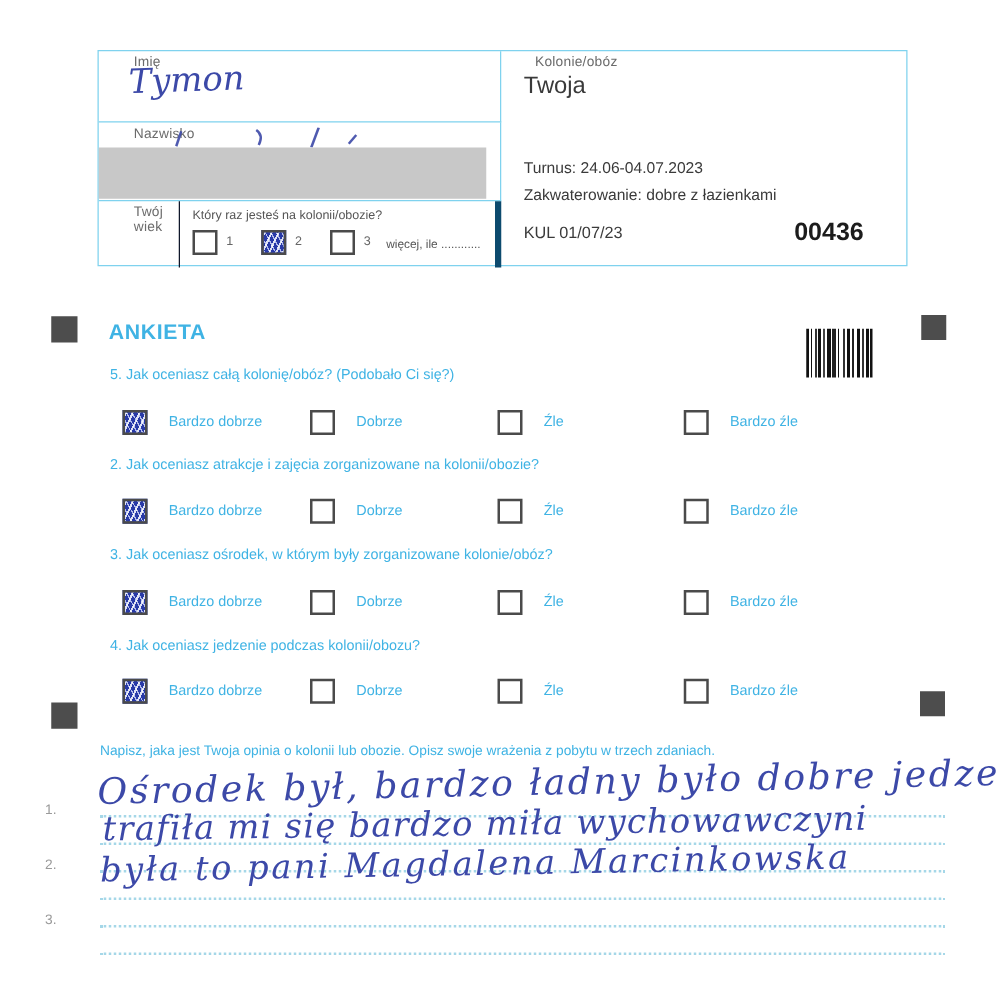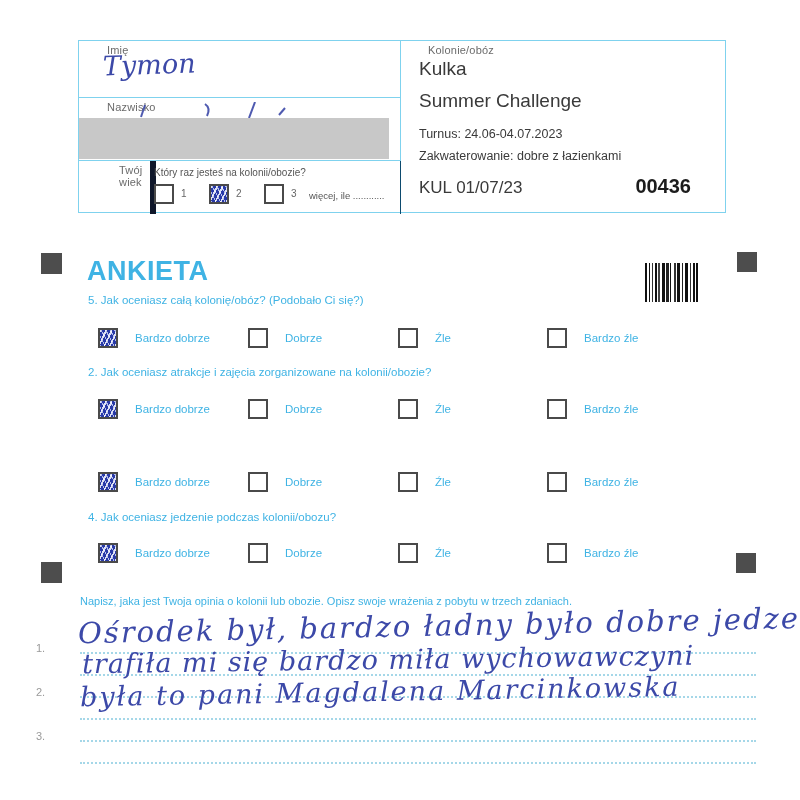--- a/index.html
+++ b/index.html
@@ -12,33 +12,33 @@
   .abs { position: absolute; }
 
   
   #header-box {
     position: absolute; left: 78px; top: 40px; width: 648px; height: 173px;
     border: 1px solid #7fd2ee; background: #fff;
   }
   .cell { position: absolute; }
   .cell-imie     { left:0; top:0;    width:322px; height:57px;  border-right:1px solid #7fd2ee; border-bottom:1px solid #7fd2ee; }
   .cell-nazwisko { left:0; top:57px; width:322px; height:63px;  border-right:1px solid #7fd2ee; border-bottom:1px solid #7fd2ee; }
-  .cell-wiek     { left:12px; top:120px; width:65px; height:53px;  border-right:6px solid #0f172a; }
-  .cell-times    { left:65px; top:120px; width:257px; height:53px; border-right:1px solid #0c4a6e; }
+  .cell-wiek     { left:0; top:120px; width:65px; height:53px;  border-right:1px solid #0f172a; }
+  .cell-times    { left:65px; top:120px; width:257px; height:53px; border-right:5px solid #0c4a6e; }
   .cell-camp     { left:322px; top:0; width:326px; height:173px; }
   .tiny-label { position:absolute; left:6px; top:3px; font-size:11px; color:#6b6b6b; letter-spacing:0.2px;padding-left:22px; }
 
   .hw { font-family:"DejaVu Serif", serif; font-style: italic; color:#3c49a8; white-space:nowrap; }
   .hw-name { position:absolute; left:24px; top:8px; font-size:27px; transform:rotate(-2deg); }
 
   #redaction { position:absolute; left:0; top:77px; width:310px; height:41px; background:#c8c8c8; }
 
   .camp-name { position:absolute; left:18px; font-size:19px; color:#3a3a3a; }
   .camp-line { position:absolute; left:18px; font-size:12.5px; color:#3a3a3a; }
-  .camp-code { position:absolute; left:18px; top:137px; font-size:17px; color:#3a3a3a; }
+  .camp-code { position:absolute; left:18px; top:137px; font-size:13px; color:#3a3a3a; }
   .form-no   { position:absolute; right:36px; top:134px; font-size:20px; font-weight:bold; color:#1c1c1c; }
 
   .cb { position:absolute; width:20px; height:20px; border:2.5px solid #4a4a4a; background:#fff; }
   .scribble {
     background-color:#3b4fbe;
     background-image:
       repeating-linear-gradient(115deg, rgba(255,255,255,0.85) 0 1.5px, rgba(40,60,190,0) 1.5px 5px),
       repeating-linear-gradient(62deg, rgba(230,235,255,0.7) 0 1px, rgba(25,40,150,0.55) 1px 4px);
   }
   .cb-num { position:absolute; font-size:10px; color:#666; }
@@ -49,21 +49,21 @@
   .mark { position:absolute; width:21px; height:21px; background:#4d4d4d; }
   #barcode {
     position:absolute; left:645px; top:263px; width:53px; height:39px;
     background: linear-gradient(90deg,
       #111 0 4%, #fff 4% 7%, #111 7% 9%, #fff 9% 13%, #333 13% 16%, #fff 16% 18%,
       #111 18% 23%, #fff 23% 25%, #444 25% 29%, #fff 29% 32%, #111 32% 37%, #fff 37% 39%,
       #222 39% 45%, #fff 45% 48%, #111 48% 50%, #fff 50% 55%, #333 55% 59%, #fff 59% 61%,
       #111 61% 66%, #fff 66% 69%, #222 69% 72%, #fff 72% 76%, #111 76% 81%, #fff 81% 84%,
       #333 84% 87%, #fff 87% 90%, #111 90% 94%, #fff 94% 96%, #111 96% 100%);
   }
-  #survey-title { position:absolute; left:87px; top:256px; font-size:27px; font-weight:bold; color:#3fb3e4; letter-spacing:0.5px; }
+  #survey-title { position:absolute; left:87px; top:256px; font-size:17px; font-weight:bold; color:#3fb3e4; letter-spacing:0.5px; }
   .q-text { position:absolute; left:88px; font-size:11.5px; color:#3fb3e4; }
   .qt0 { top:294px; } .qt1 { top:366px; } .qt2 { top:438px; } .qt3 { top:511px; }
   .opt-row { position:absolute; left:0; width:800px; height:24px; }
   .r0 { top:328px; } .r1 { top:399px; } .r2 { top:472px; } .r3 { top:543px; }
   .opt-row .cb { top:0; }
   .c0 { left:98px; } .c1 { left:248px; } .c2 { left:398px; } .c3 { left:547px; }
   .opt-label { position:absolute; top:4px; font-size:11.5px; color:#3fb3e4; }
   .l0 { left:135px; } .l1 { left:285px; } .l2 { left:435px; } .l3 { left:584px; }
 
   
@@ -110,22 +110,21 @@
       <span class="cb-num" style="left:37px; top:27px;">1</span>
       <div class="cb scribble" style="left:65px; top:23px;"></div>
       <span class="cb-num" style="left:92px; top:27px;">2</span>
       <div class="cb" style="left:120px; top:23px;"></div>
       <span class="cb-num" style="left:147px; top:27px;">3</span>
       <span class="more-label">więcej, ile ............</span>
     </div>
 
     <div class="cell cell-camp">
       <span class="tiny-label" style="left:5px;">Kolonie/obóz</span>
-      <span class="camp-name" style="top:17px;">Kulka</span>
-      <span class="camp-name" style="top:49px;">Summer Challenge</span>
+      <span class="camp-name" style="top:17px;">Twoja</span>
       <span class="camp-line" style="top:86px;">Turnus:  24.06-04.07.2023</span>
       <span class="camp-line" style="top:108px;">Zakwaterowanie:  dobre z łazienkami</span>
       <span class="camp-code">KUL 01/07/23</span>
       <span class="form-no">00436</span>
     </div>
   </div>
 
   <div class="mark" style="left:41px; top:253px;"></div>
   <div class="mark" style="left:737px; top:252px; width:20px; height:20px;"></div>
   <div class="mark" style="left:41px; top:562px;"></div>
@@ -151,20 +150,21 @@
     <div class="cb c0 scribble"></div>
     <span class="opt-label l0">Bardzo dobrze</span>
     <div class="cb c1"></div>
     <span class="opt-label l1">Dobrze</span>
     <div class="cb c2"></div>
     <span class="opt-label l2">Źle</span>
     <div class="cb c3"></div>
     <span class="opt-label l3">Bardzo źle</span>
   </div>
 
+  <div class="q-text qt2">3. Jak oceniasz ośrodek, w którym były zorganizowane kolonie/obóz?</div>
   <div class="opt-row r2">
     <div class="cb c0 scribble"></div>
     <span class="opt-label l0">Bardzo dobrze</span>
     <div class="cb c1"></div>
     <span class="opt-label l1">Dobrze</span>
     <div class="cb c2"></div>
     <span class="opt-label l2">Źle</span>
     <div class="cb c3"></div>
     <span class="opt-label l3">Bardzo źle</span>
   </div>

